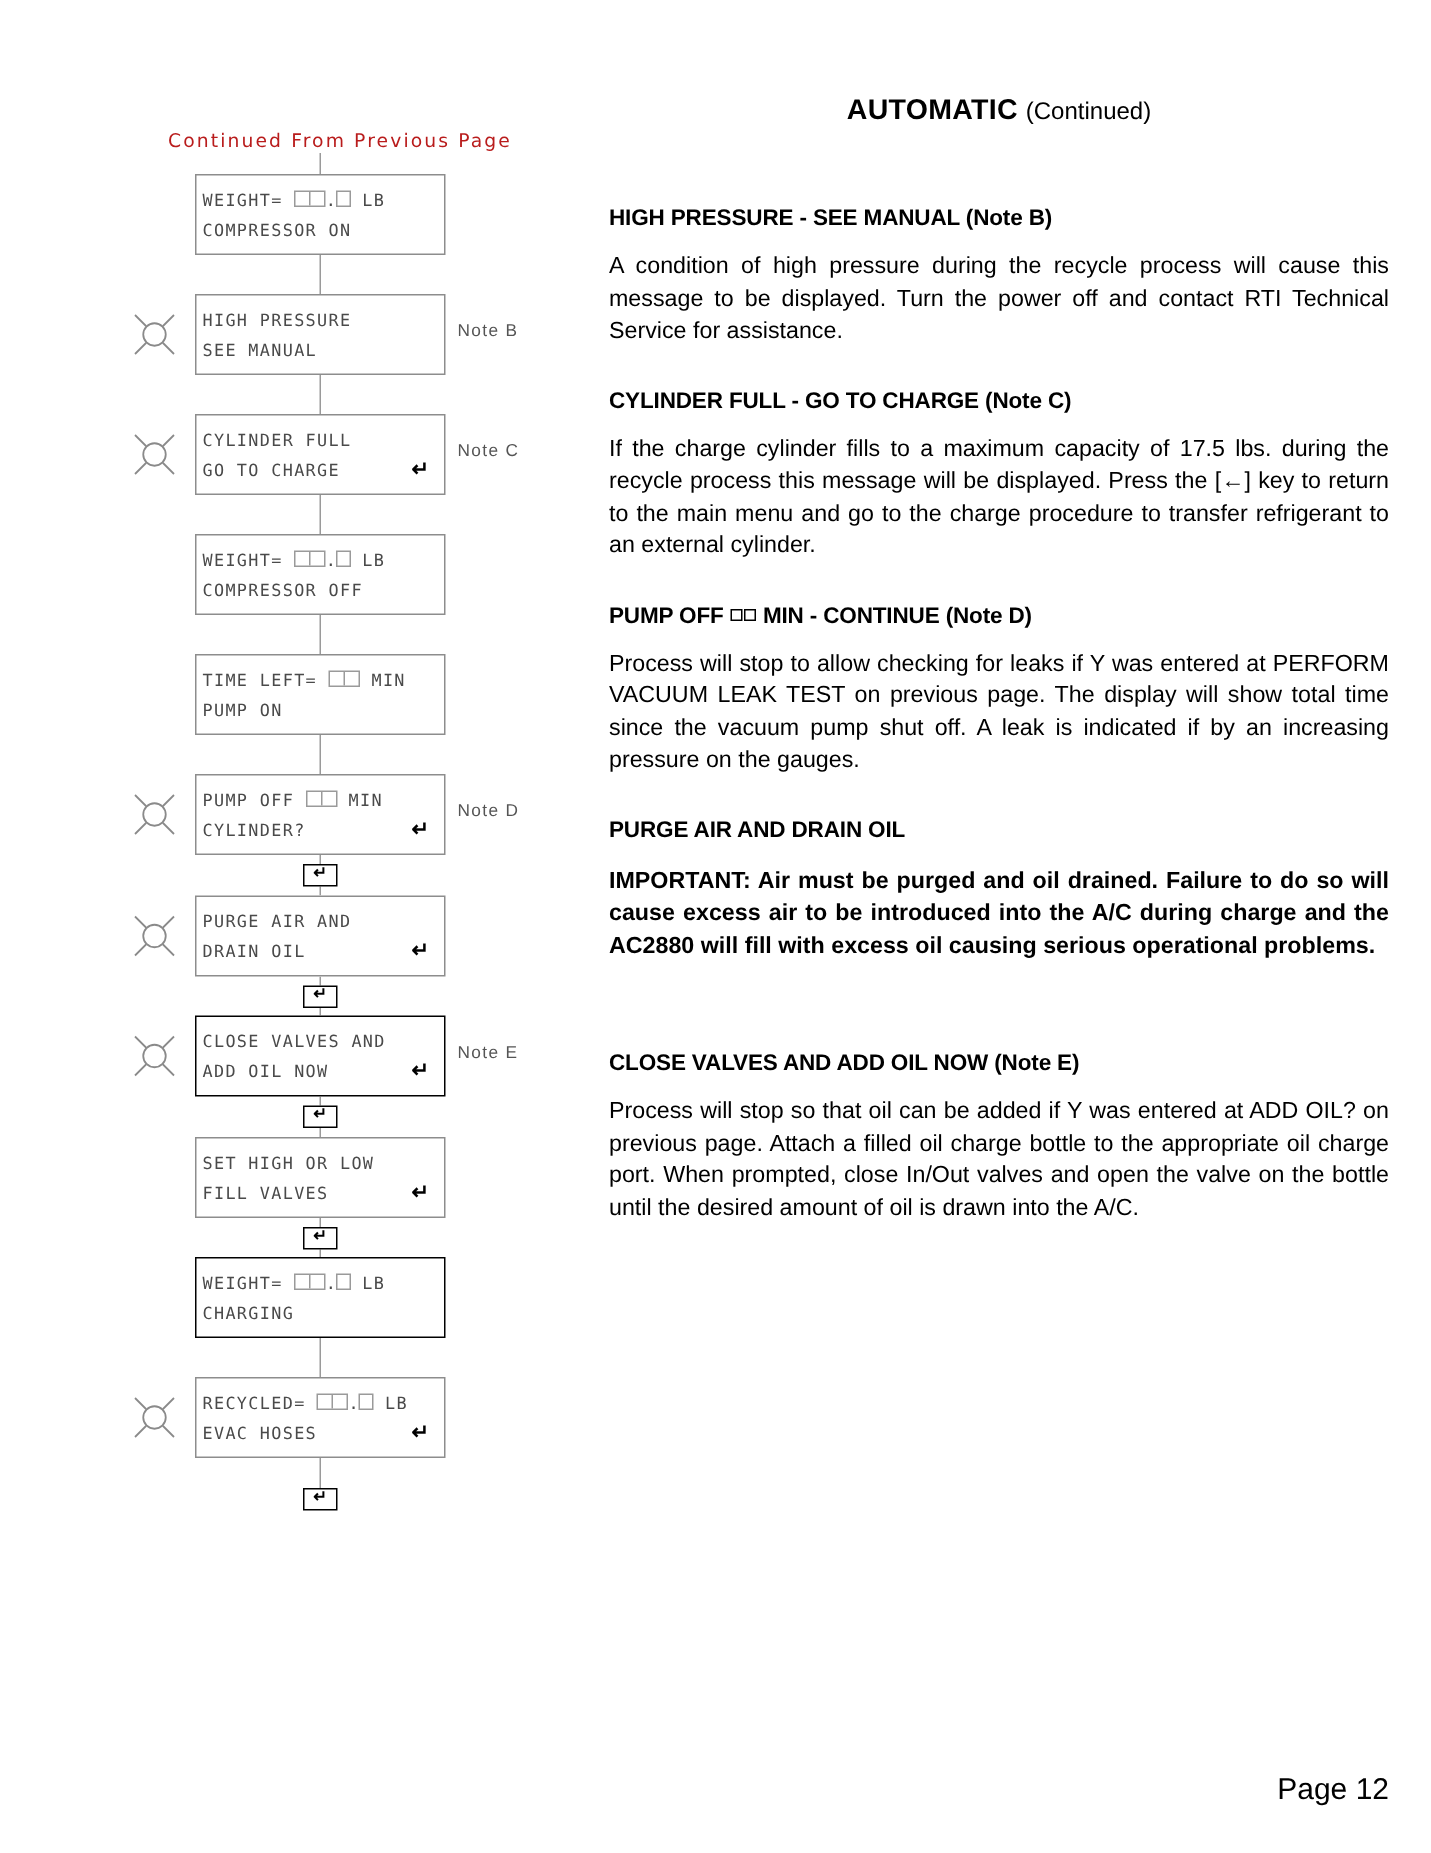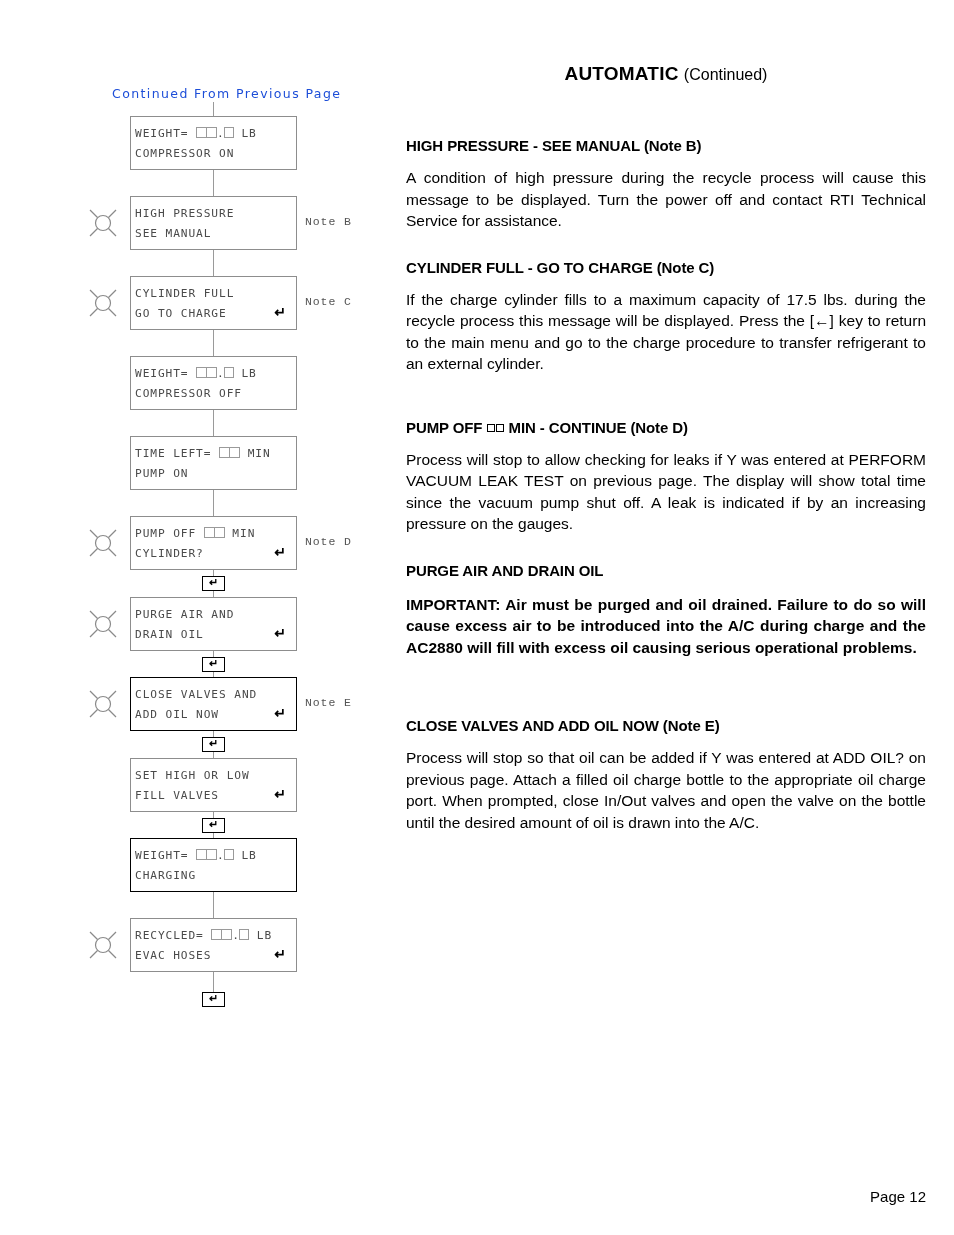--- a/index.html
+++ b/index.html
@@ -59,39 +59,39 @@
     border: 1.6px solid #000;
     vertical-align: 1px;
     margin: 0 0.5px;
     box-sizing: border-box;
   }
 
   .page-num {
     position: absolute;
     right: 28px;
     bottom: 30px;
-    font-size: 15px;
+    font-size: 20px;
   }
 
   
   .flow {
     position: absolute;
     left: 0;
     top: 0;
     width: 400px;
     height: 1050px;
   }
   .flow-head {
     position: absolute;
     left: 112px;
     top: 86px;
     font-family: "DejaVu Sans", sans-serif;
     font-size: 12.5px;
     letter-spacing: 1.4px;
-    color: #1d4ed8;
+    color: #b91c1c;
     white-space: nowrap;
   }
 
   .fbox {
     position: absolute;
     left: 130px;
     width: 167px;
     height: 54px;
     border: 1px solid #8d8d8d;
     box-sizing: border-box;
@@ -168,21 +168,21 @@
   .burst {
     position: absolute;
     width: 30px;
     height: 30px;
   }
   .burst svg { display: block; }
 
   .note {
     position: absolute;
     left: 305px;
-    font-family: Liberation Mono, monospace;
+    font-family: Liberation Sans, sans-serif;
     font-size: 11.5px;
     letter-spacing: 0.9px;
     color: #555;
     white-space: nowrap;
   }
 </style>
 </head>
 <body>
 
 <div class="flow">
@@ -326,21 +326,21 @@
   <div class="sec">
     <p class="sec-head">HIGH PRESSURE - SEE MANUAL (Note B)</p>
     <p class="sec-body">A condition of high pressure during the recycle process will cause this message to be displayed. Turn the power off and contact RTI Technical Service for assistance.</p>
   </div>
 
   <div class="sec" style="margin-top:26px">
     <p class="sec-head">CYLINDER FULL - GO TO CHARGE (Note C)</p>
     <p class="sec-body">If the charge cylinder fills to a maximum capacity of 17.5 lbs. during the recycle process this message will be displayed. Press the [←] key to return to the main menu and go to the charge procedure to transfer refrigerant to an external cylinder.</p>
   </div>
 
-  <div class="sec" style="margin-top:43px">
+  <div class="sec" style="margin-top:26px">
     <p class="sec-head">
       <span>PUMP OFF</span>
       <span class="sq"></span><span class="sq"></span>
       <span>MIN - CONTINUE (Note D)</span>
     </p>
     <p class="sec-body">Process will stop to allow checking for leaks if Y was entered at PERFORM VACUUM LEAK TEST on previous page. The display will show total time since the vacuum pump shut off. A leak is indicated if by an increasing pressure on the gauges.</p>
   </div>
 
   <div class="sec" style="margin-top:26px">
     <p class="sec-head">PURGE AIR AND DRAIN OIL</p>

